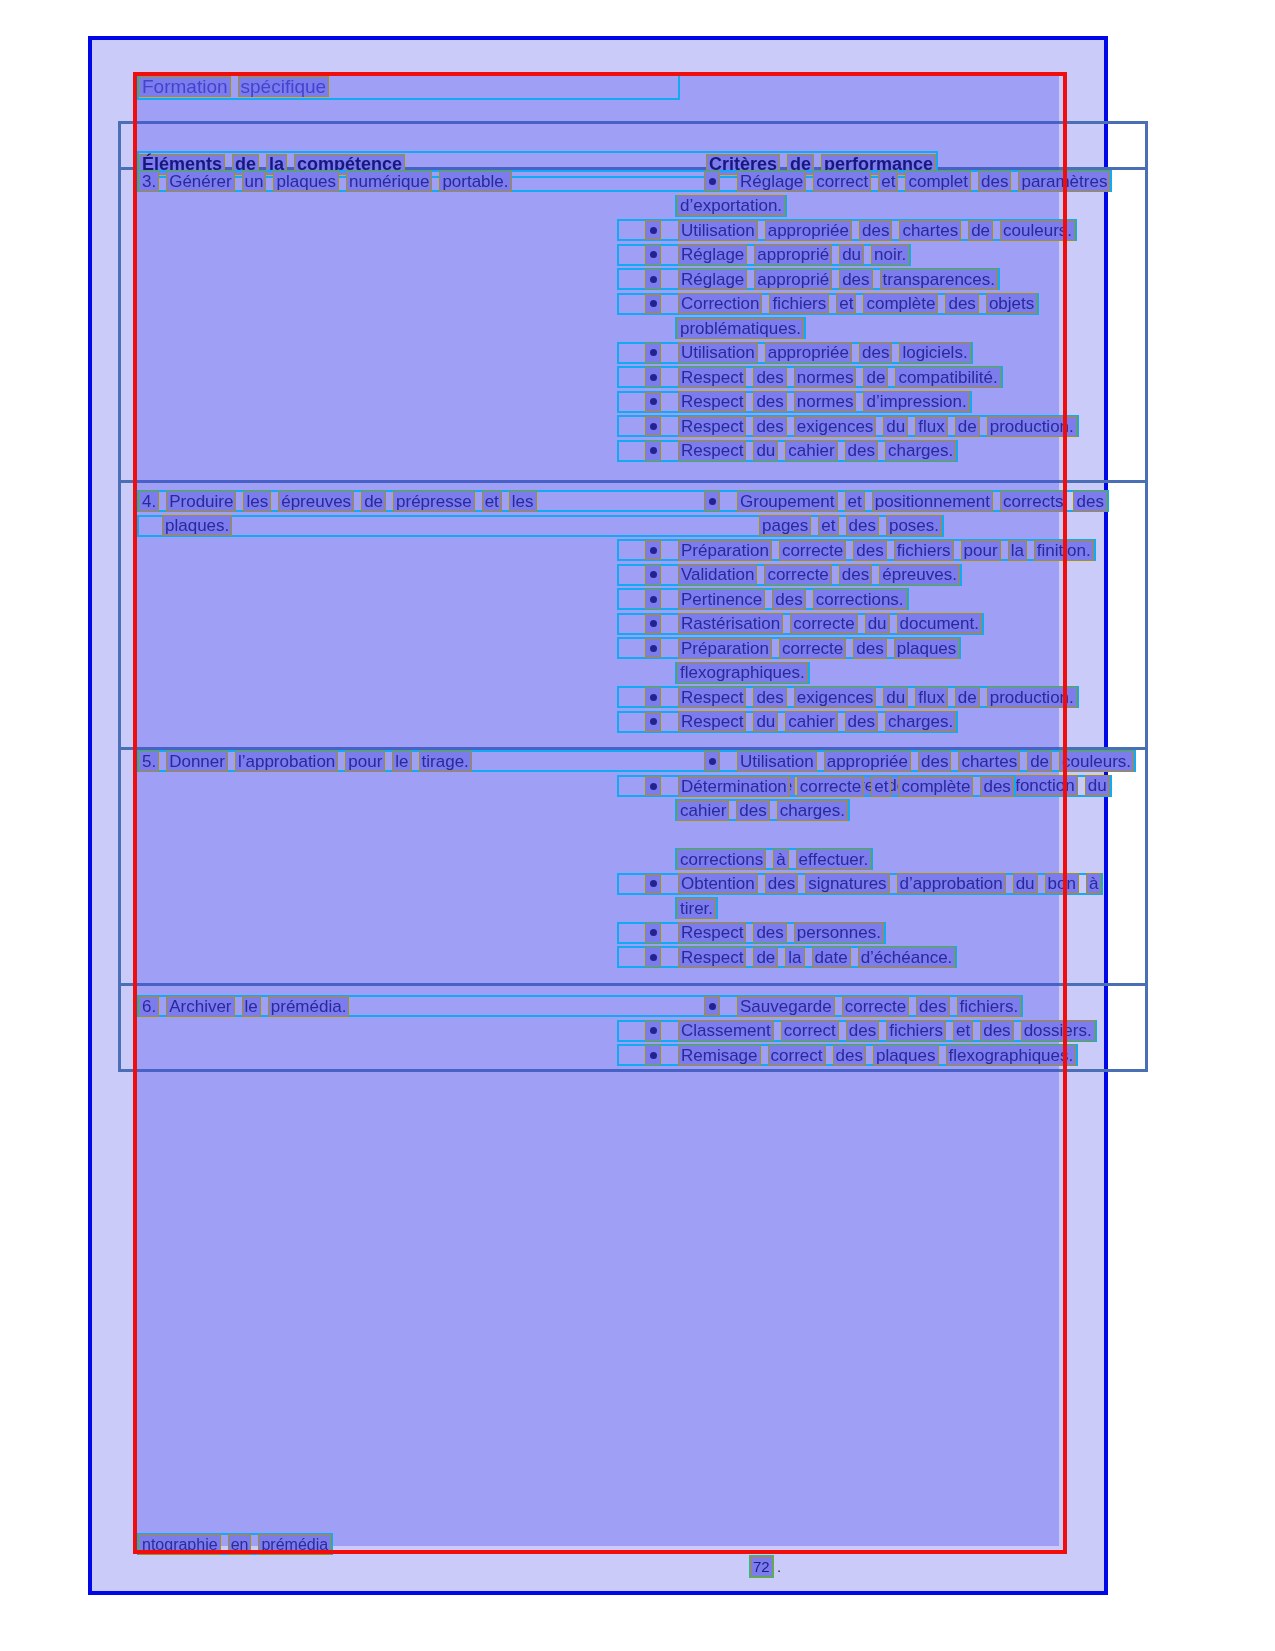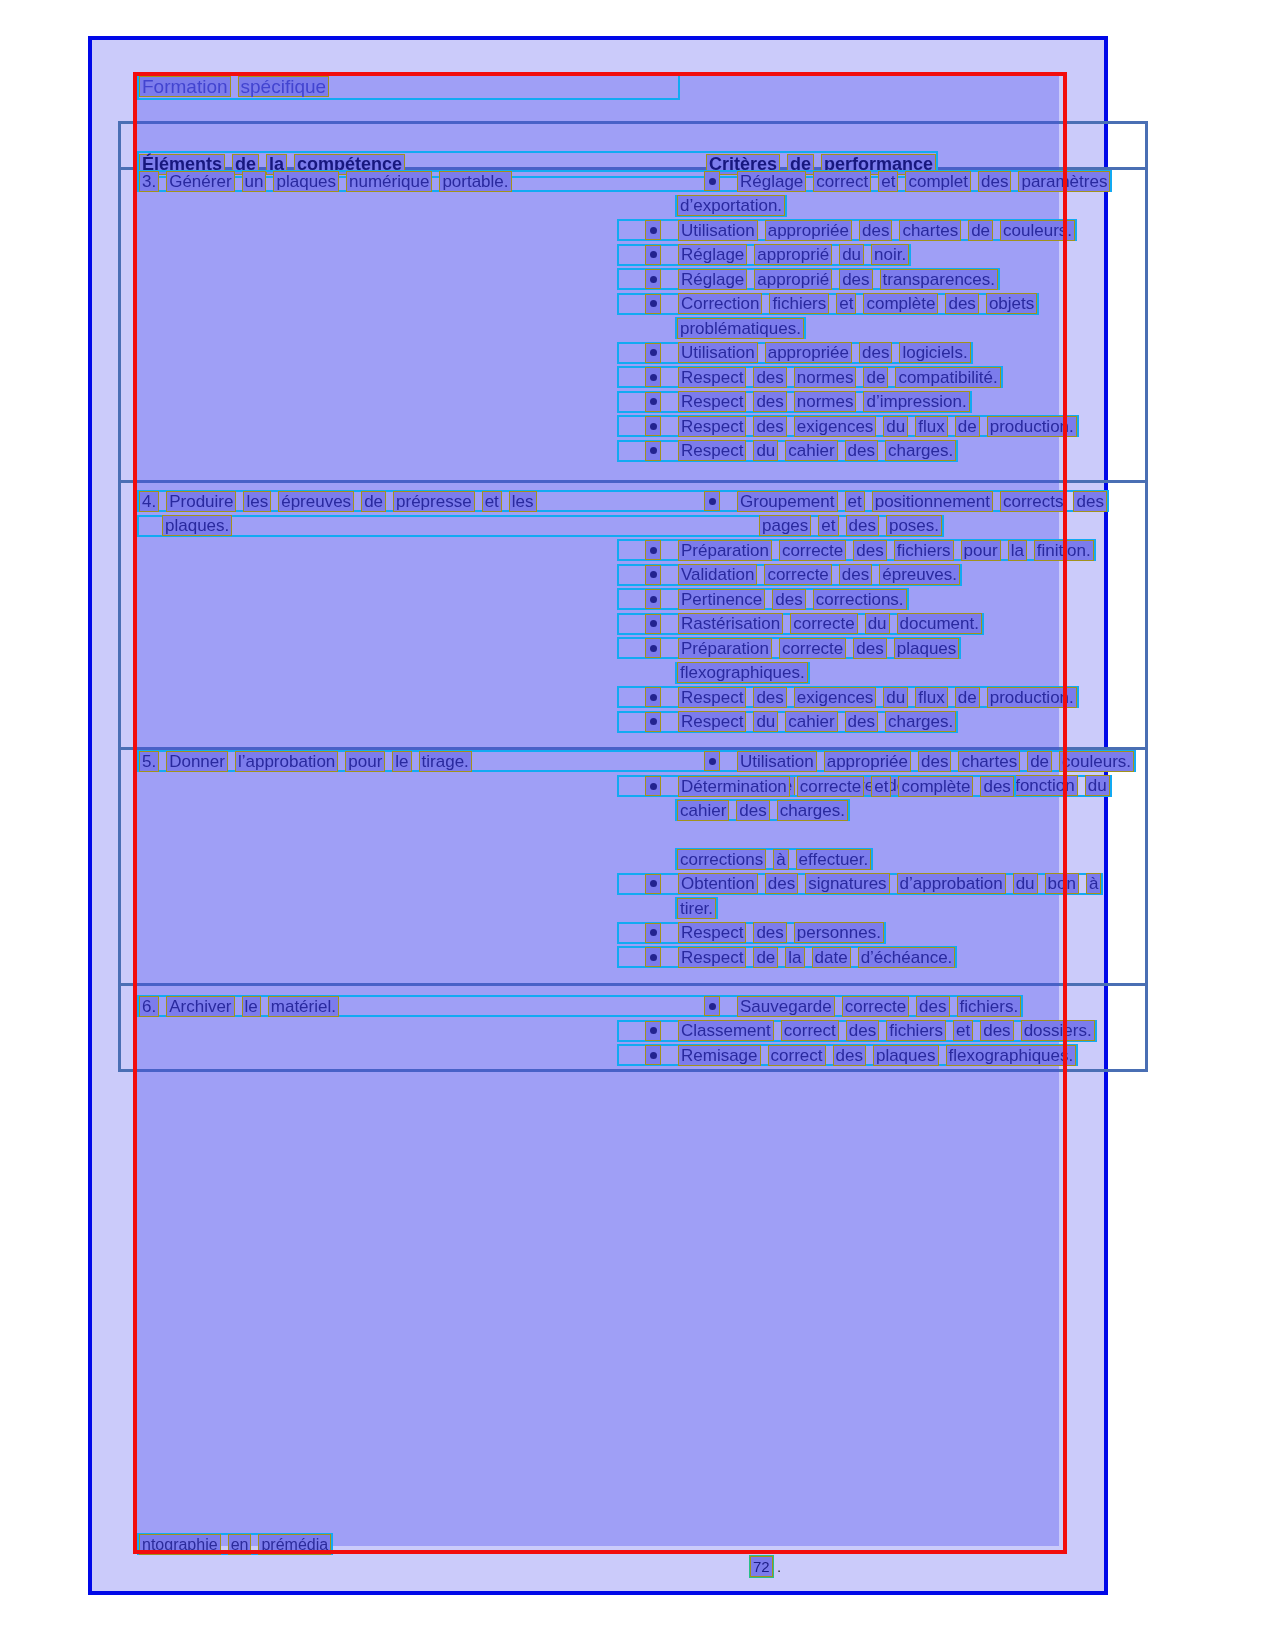--- a/index.html
+++ b/index.html
@@ -485,21 +485,21 @@
           <span class="word">la</span>
           <span class="word">date</span>
           <span class="word">d’échéance.</span>
         </div>
       </div>
       <div class="line" style="top: 995px; left: 137px;">
         <div class="seg seg-left">
           <span class="word">6.</span>
           <span class="word">Archiver</span>
           <span class="word">le</span>
-          <span class="word">matériel.</span>
+          <span class="word">prémédia.</span>
         </div>
         <div class="pad-bullet"></div>
         <div class="bullet-box">
           <div class="bullet-dot"></div>
         </div>
         <div class="pad-after"></div>
         <div class="seg">
           <span class="word">Sauvegarde</span>
           <span class="word">correcte</span>
           <span class="word">des</span>

